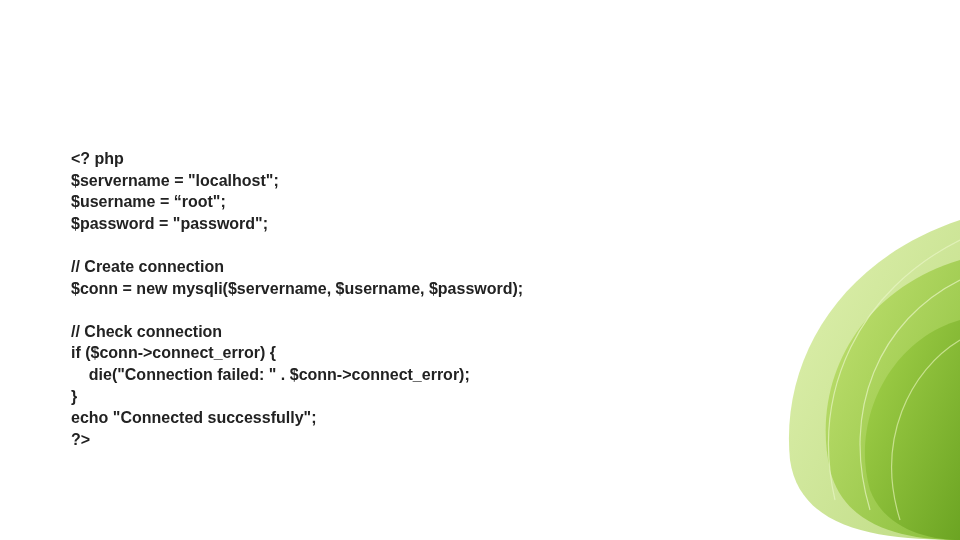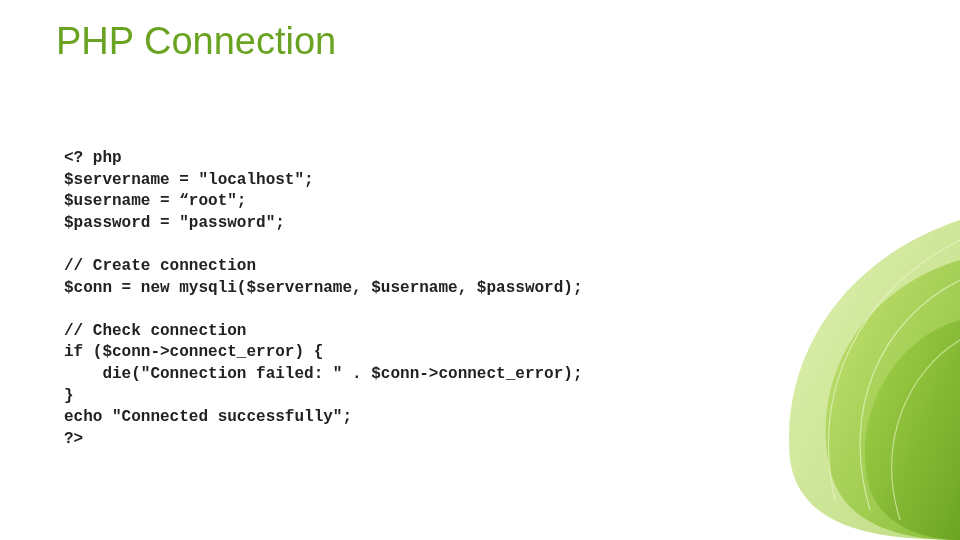--- a/index.html
+++ b/index.html
@@ -20,44 +20,43 @@
   .title {
     position: absolute;
     left: 56px;
     top: 20px;
     font-size: 38px;
     color: #6aa321;
     font-weight: 400;
   }
   .code-block {
     position: absolute;
-    left: 64px;
+    left: 71px;
     top: 148px;
     font-size: 16px;
     line-height: 1.35;
     color: #222;
     font-weight: 600;
     white-space: pre;
-    font-family: Liberation Mono, monospace;
+    font-family: Liberation Sans, sans-serif;
   }
   .corner-deco {
     position: absolute;
     right: 0;
     bottom: 0;
     width: 300px;
     height: 340px;
     pointer-events: none;
   }
 </style>
 </head>
 <body>
 
 <div class="slide">
 
-  <div class="title">PHP Connection</div>
 
   <div class="code-block">&lt;? php
 $servername = "localhost";
 $username = “root";
 $password = "password";
 
 // Create connection
 $conn = new mysqli($servername, $username, $password);
 
 // Check connection

